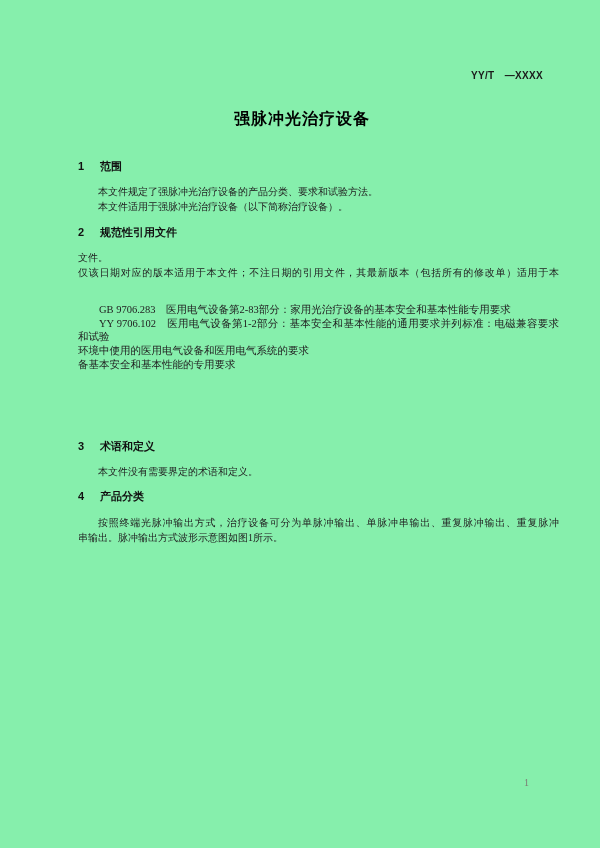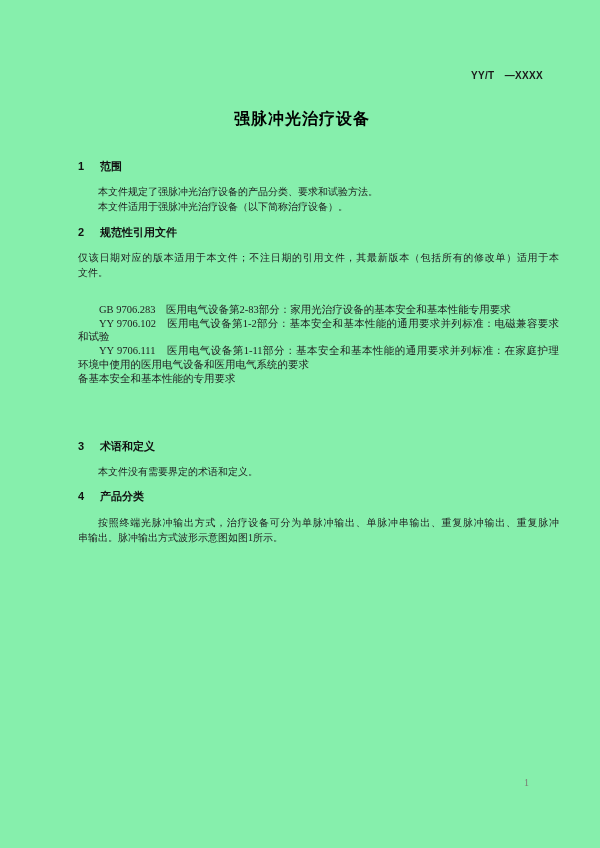--- a/index.html
+++ b/index.html
@@ -94,28 +94,27 @@
   </div>
   <div class="block body-text" style="top:184px">
     <div class="line ind">本文件规定了强脉冲光治疗设备的产品分类、要求和试验方法。</div>
     <div class="line ind">本文件适用于强脉冲光治疗设备（以下简称治疗设备）。</div>
   </div>
 
   <div class="block sec-heading" style="top:225px">
     <span class="h-num">2</span><span>规范性引用文件</span>
   </div>
   <div class="block body-text" style="top:250px">
+    <div class="line">文件。</div>
     <div class="line just">仅该日期对应的版本适用于本文件；不注日期的引用文件，其最新版本（包括所有的修改单）适用于本</div>
-    <div class="line">文件。</div>
   </div>
   <div class="block refs-text" style="top:303px">
     <div class="line ind">GB 9706.283　医用电气设备第2-83部分：家用光治疗设备的基本安全和基本性能专用要求</div>
     <div class="line ind just">YY 9706.102　医用电气设备第1-2部分：基本安全和基本性能的通用要求并列标准：电磁兼容要求</div>
     <div class="line">和试验</div>
-    <div class="line ind just">YY 9706.111　医用电气设备第1-11部分：基本安全和基本性能的通用要求并列标准：在家庭护理</div>
     <div class="line">环境中使用的医用电气设备和医用电气系统的要求</div>
     <div class="line">备基本安全和基本性能的专用要求</div>
   </div>
 
   <div class="block sec-heading" style="top:439px">
     <span class="h-num">3</span><span>术语和定义</span>
   </div>
   <div class="block body-text" style="top:464px">
     <div class="line ind">本文件没有需要界定的术语和定义。</div>
   </div>

